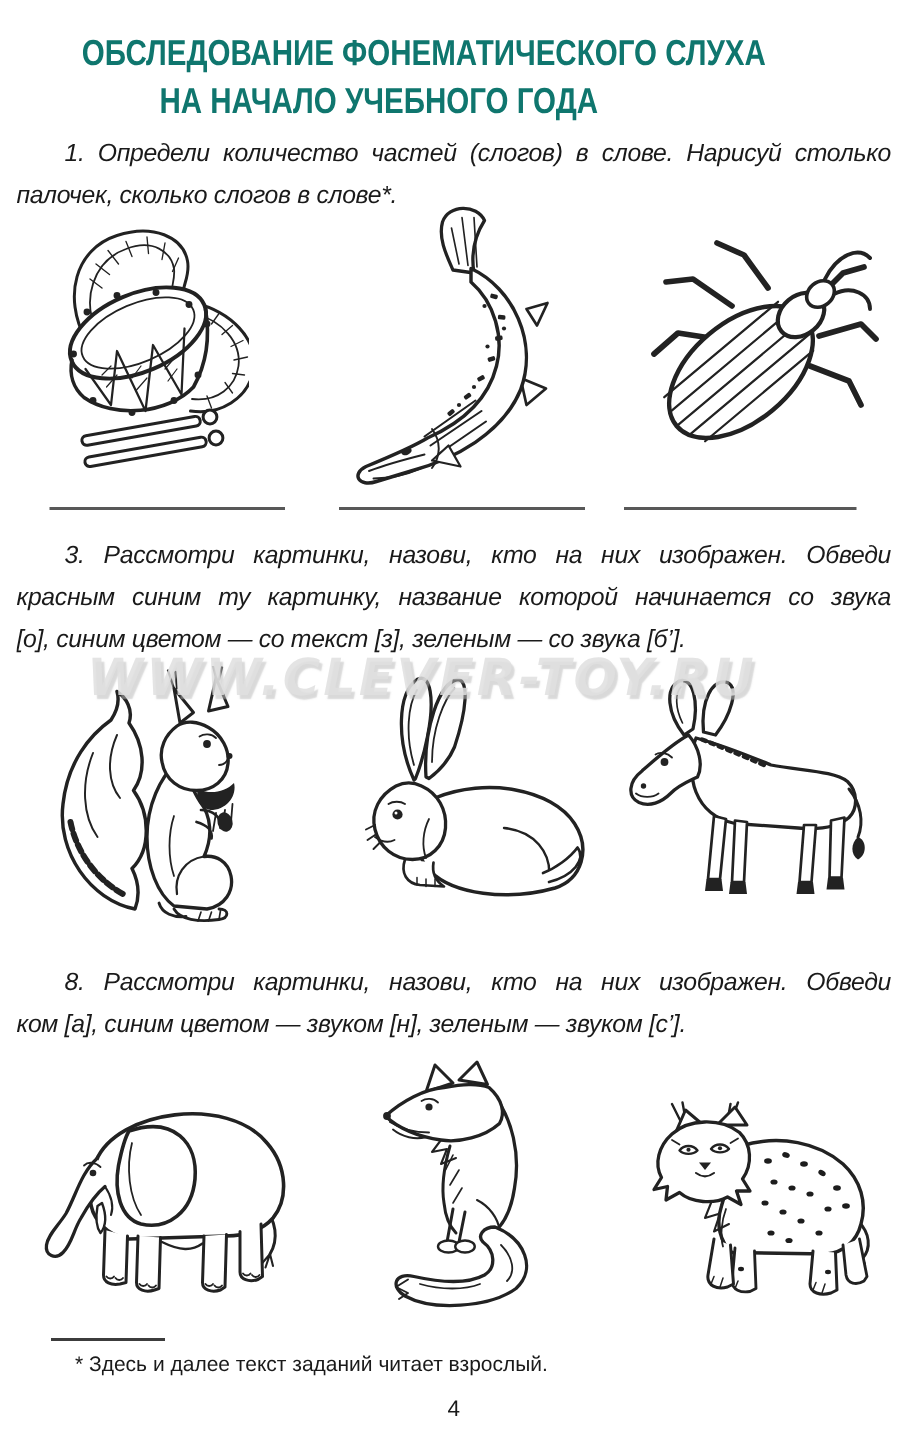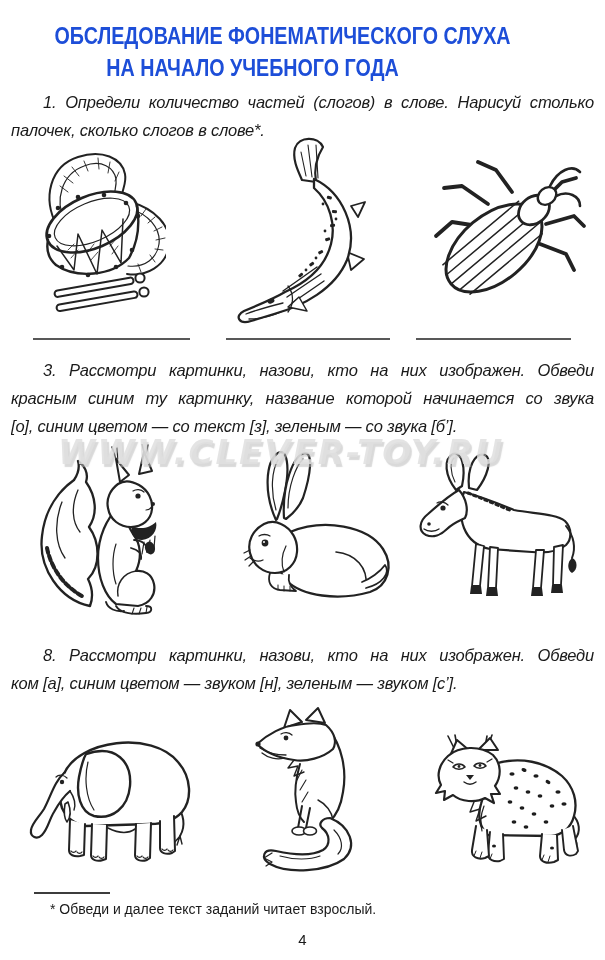--- a/index.html
+++ b/index.html
@@ -5,21 +5,21 @@
   * { box-sizing: border-box; margin: 0; padding: 0; }
   html, body { width: 605px; height: 960px; }
   body {
     position: relative;
     background: #ffffff;
     font-family: "Liberation Sans", sans-serif;
     color: #1c1c1c;
     overflow: hidden;
   }
   .title { position: absolute; top: 20px; left: 0; width: 494px; text-align: center;
-           font-weight: bold; font-size: 24px; line-height: 32px; color: #1d4ed8; padding-left: 11px; }
+           font-weight: bold; font-size: 24px; line-height: 32px; color: #0f766e; padding-left: 11px; }
   .title .tl { transform: scaleX(0.82); transform-origin: 50% 50%; white-space: nowrap; }
 
   .task { position: absolute; left: 11px; width: 583px; font-size: 16.5px;
           line-height: 28px; letter-spacing: -0.2px; color: #1a1a1a; font-style: italic; }
   .task .ln { height: 28px; overflow: hidden; text-align: justify; text-align-last: justify; }
   .task .ln-first { text-indent: 32px; }
   .task .ln-last { text-align: right; text-align-last: left; }
   .t1 { top: 88px; } .t2 { top: 356px; } .t3 { top: 641px; }
 
   .figure { position: absolute; z-index: 2; }
@@ -343,14 +343,14 @@
   <circle cx="56" cy="31.5" r="1.4" fill="#222" stroke="none"></circle>
   <path d="M42,41 L50,41 L46,46 Z" fill="#222" stroke="none"></path>
   <path d="M40,48 C44,51 48,51 52,48" stroke-width="1.4"></path>
   <path d="M24,26 L29,29 M68,25 L63,28" stroke-width="1.2"></path>
   <path d="M50,68 L46,78 L56,75 L52,87 L62,82" stroke-width="1.4"></path>
 </g>
 </svg>
 </div>
 
 <div class="footrule"></div>
-<div class="footnote">* Обведи и далее текст заданий читает взрослый.</div>
+<div class="footnote">* Здесь и далее текст заданий читает взрослый.</div>
 <div class="pagenum">4</div>
 
 </body></html>

